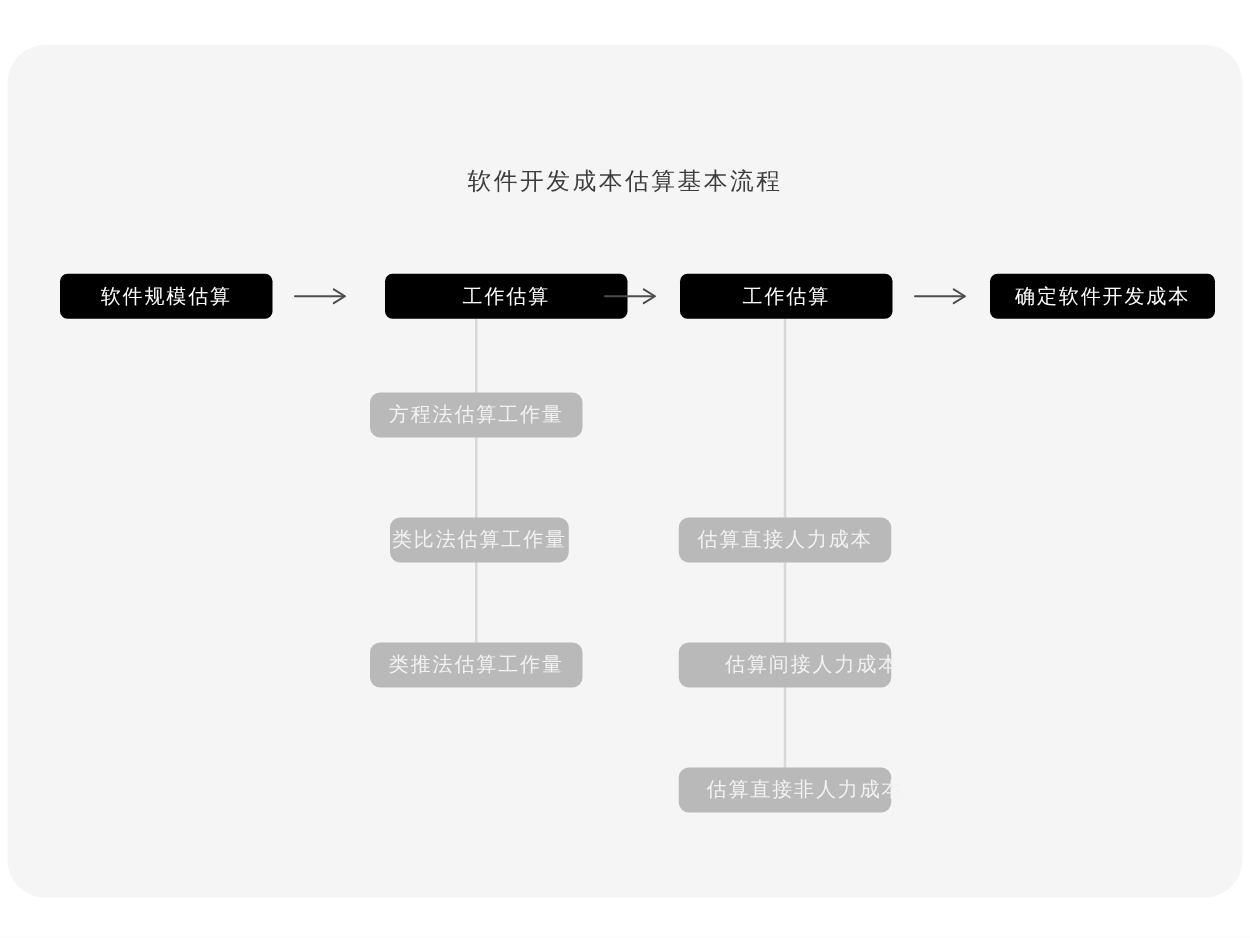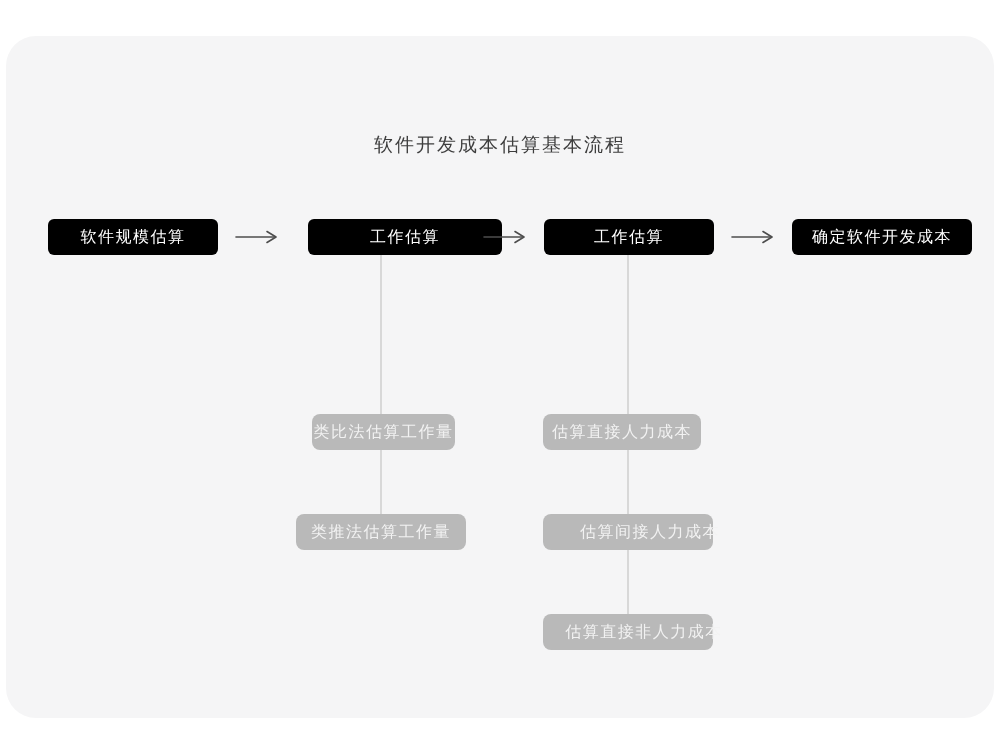--- a/index.html
+++ b/index.html
@@ -102,21 +102,22 @@
 
     <div class="node main" style="left:538px; top:183px; width:170px;">工作估算</div>
 
     <svg class="arrow" style="left:725px; top:193px;" viewBox="0 0 44 16">
       <line x1="1" y1="8" x2="40" y2="8"></line>
       <polyline points="32,2.5 41,8 32,13.5"></polyline>
     </svg>
 
     <div class="node main" style="left:786px; top:183px; width:180px;">确定软件开发成本</div>
 
+    <div class="node sub" style="left:290px; top:278px; width:170px;">方程法估算工作量</div>
     <div class="node sub" style="left:306px; top:378px; width:143px;">类比法估算工作量</div>
     <div class="node sub" style="left:290px; top:478px; width:170px;text-align:center;">类推法估算工作量</div>
 
-    <div class="node sub" style="left:537px; top:378px; width:158px;">估算直接人力成本</div>
+    <div class="node sub" style="left:537px; top:378px; width:170px;">估算直接人力成本</div>
     <div class="node sub" style="left:537px; top:478px; width:170px;padding-left:44px;">估算间接人力成本</div>
     <div class="node sub" style="left:537px; top:578px; width:170px;padding-left:32px;">估算直接非人力成本</div>
 
   </div>
 </div>
 
 </body></html>

